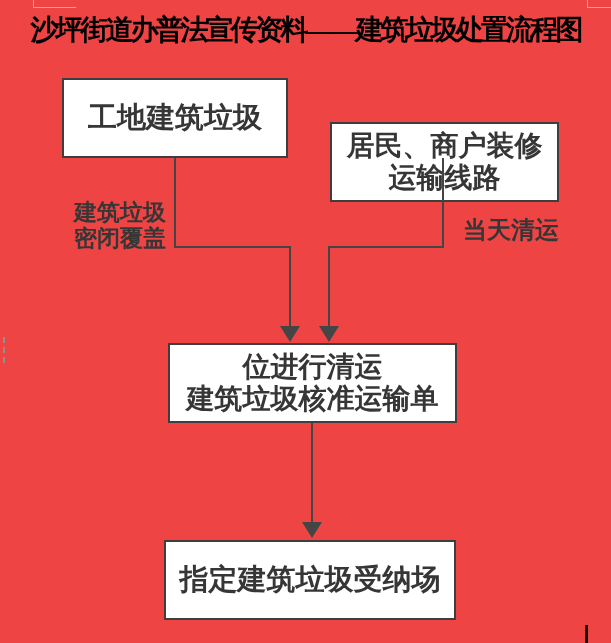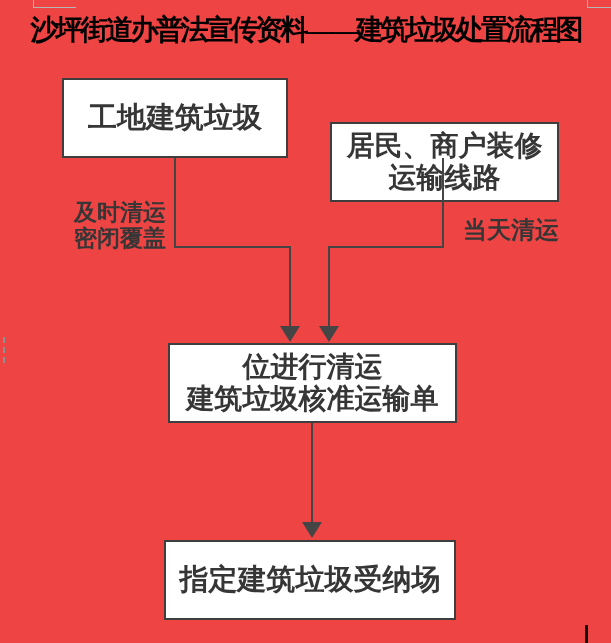--- a/index.html
+++ b/index.html
@@ -78,21 +78,21 @@
   <div class="seg" id="e1h"></div>
   <div class="seg" id="e1v2"></div>
   <div class="arrow" id="e1a"></div>
 
   <div class="seg" id="e2v1"></div>
   <div class="seg" id="e2h"></div>
   <div class="seg" id="e2v2"></div>
   <div class="arrow" id="e2a"></div>
 
   <div class="elabel" id="lbl-site">
-    <span class="ln">及时清运</span><br>
+    <span class="ln">建筑垃圾</span><br>
     <span class="ln">密闭覆盖</span>
   </div>
   <div class="elabel" id="lbl-ren">当天清运</div>
 
   <div class="node" id="n-trans">
     <span class="ln">位进行清运</span>
     <span class="ln">建筑垃圾核准运输单</span>
   </div>
 
   <div class="seg" id="e3v"></div>

